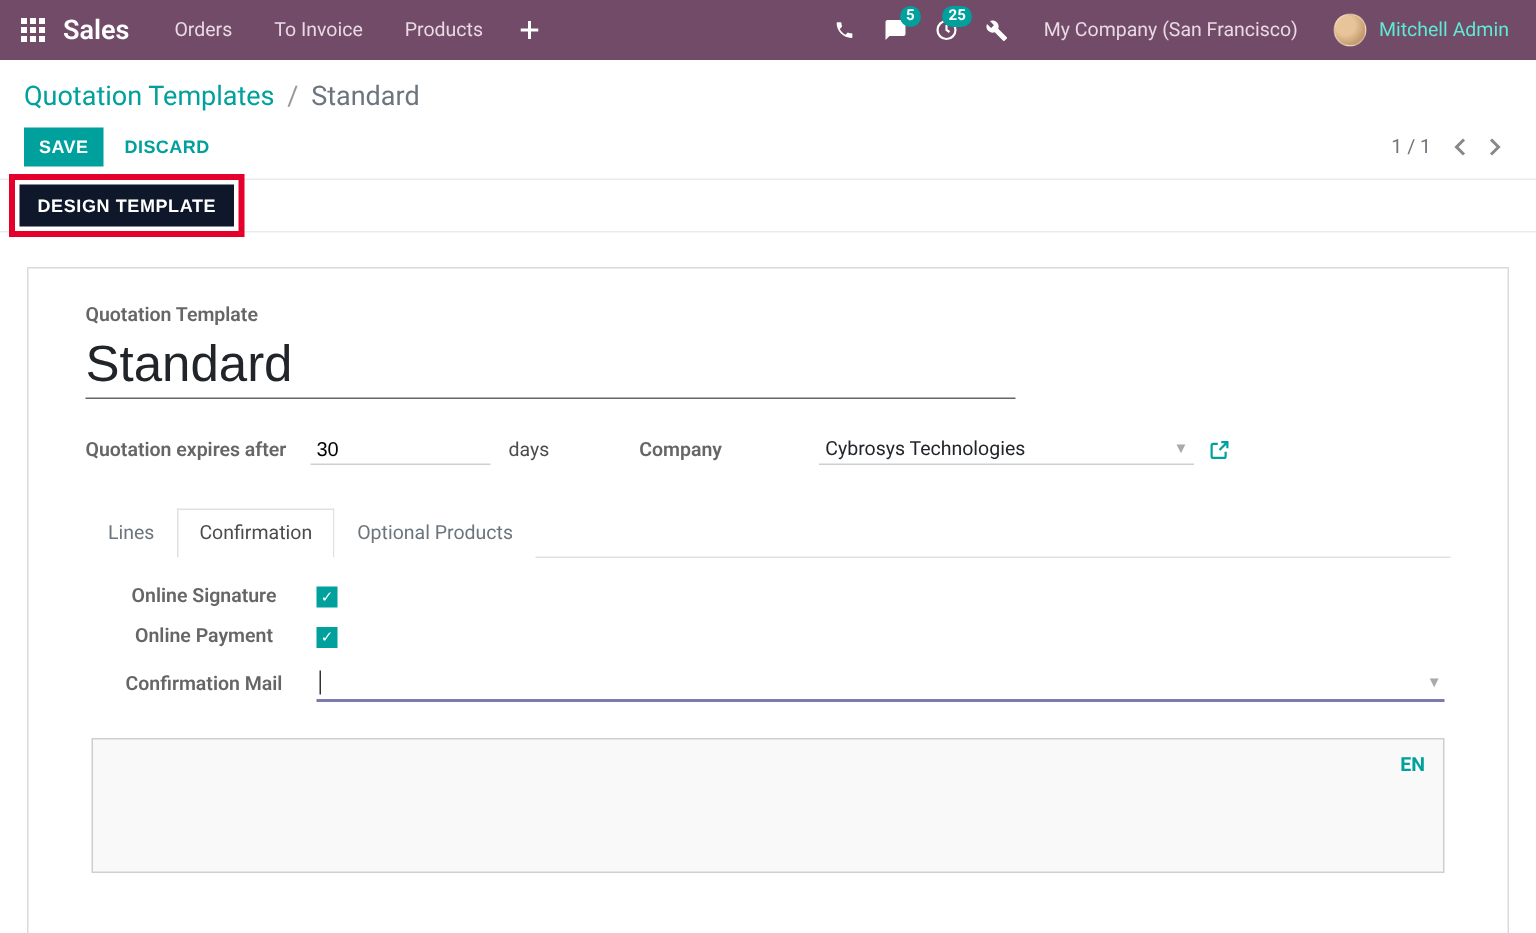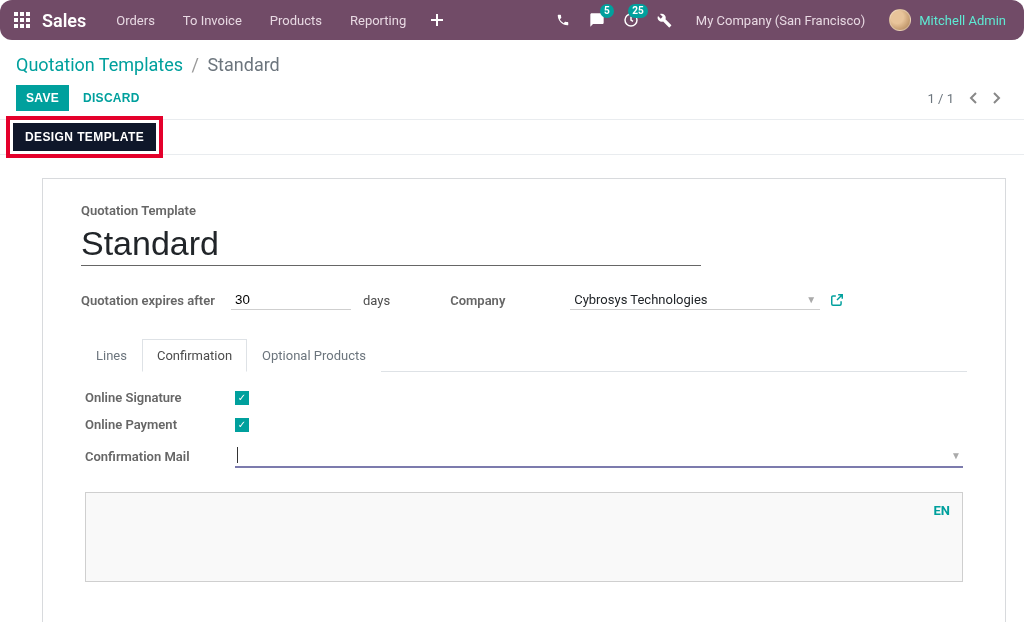--- a/index.html
+++ b/index.html
@@ -1,19 +1,19 @@
 <!DOCTYPE html>
 <html><head>
 <meta charset="utf-8">
 <style>
   * { box-sizing: border-box; margin: 0; padding: 0; }
   body { font-family: -apple-system, BlinkMacSystemFont, "Segoe UI", Roboto, "Helvetica Neue", Arial, sans-serif; font-size: 13px; color: #4c4c4c; background: #fff; width: 1024px; height: 622px; overflow: hidden; position: relative; }
   
   
-  .navbar { background: #714b67; color: #fff; height: 40px; display: flex; align-items: flex-start; padding: 0 8px; border-radius: 12px; }
+  .navbar { background: #714b67; color: #fff; height: 40px; display: flex; align-items: flex-start; padding: 0 8px; }
   .navbar-left { display: flex; align-items: center; height: 100%; }
   .apps-icon { width: 28px; height: 40px; display: flex; align-items: center; justify-content: center; cursor: pointer; }
   .apps-grid { display: grid; grid-template-columns: repeat(3, 4px); grid-template-rows: repeat(3, 4px); gap: 2px; }
   .apps-grid span { background: #fff; width: 4px; height: 4px; }
   .brand { font-size: 18px; font-weight: 600; color: #fff; padding: 0 16px 0 6px; }
   .nav-link { color: #e8d9e3; padding: 0 14px; height: 40px; display: flex; align-items: center; cursor: pointer; font-size: 13px; }
   .navbar-right { margin-left: auto; display: flex; align-items: center; height: 100%; }
   .nav-icon { width: 34px; height: 40px; display: flex; align-items: center; justify-content: center; color: #fff; cursor: pointer; position: relative; }
   .badge { position: absolute; top: 4px; right: 0px; background: #00a09d; color: #fff; font-size: 10px; font-weight: 700; border-radius: 8px; padding: 1px 4px; min-width: 14px; text-align: center; line-height: 12px; }
   .company-switch { padding: 0 14px; color: #e8d9e3; height: 40px; display: flex; align-items: center; cursor: pointer; }
@@ -33,40 +33,40 @@
   .pager { margin-left: auto; display: flex; align-items: center; color: #6c757d; gap: 8px; }
   .pager-arrows { display: flex; gap: 2px; }
   .pager-arrow { width: 22px; height: 22px; display: flex; align-items: center; justify-content: center; cursor: pointer; color: #6c757d; }
   
   
   .highlight-strip { border-top: 1px solid #e9ecef; border-bottom: 1px solid #e9ecef; position: relative; background: #fff; height: 36px; }
   .highlight-box { position: absolute; left: 6px; top: -4px; border: 4px solid #e4002b; padding: 3px; display: inline-block; }
   .btn-design { background: #0f172a; color: #fff; border: none; padding: 7px 12px; font-weight: 700; font-size: 12px; letter-spacing: 0.4px; cursor: pointer; }
   
   
-  .content-wrap { position: absolute; top: 166px; bottom: 0; left: 0; right: 0; overflow-y: scroll; padding: 12px 18px 0 18px; margin-left: 24px; }
+  .content-wrap { position: absolute; top: 166px; bottom: 0; left: 0; right: 0; overflow-y: scroll; padding: 12px 18px 0 18px; }
   .form-sheet { border: 1px solid #d8dadd; padding: 24px 38px; background: #fff; min-height: 460px; }
   .field-label { font-weight: 600; color: #666; font-size: 13px; margin-bottom: 4px; }
   .title-input { font-size: 34px; font-weight: 500; border: none; border-bottom: 1px solid #666; outline: none; width: 620px; color: #212529; padding: 2px 0 2px 0; background: transparent; }
   
   .row-fields { display: flex; margin-top: 24px; gap: 60px; }
   .col-field { display: flex; align-items: center; }
   .col-label { font-weight: 600; color: #666; width: 150px; }
   .num-input { border: none; border-bottom: 1px solid #cfcfcf; width: 120px; padding: 2px 4px; text-align: left; outline: none; background: transparent; }
   .days-suffix { color: #4c4c4c; padding-left: 12px; }
   .company-select { border: none; border-bottom: 1px solid #cfcfcf; width: 250px; padding: 2px 4px; outline: none; display: flex; justify-content: space-between; align-items: center; cursor: pointer; color: #212529; }
   .caret { color: #aaa; font-size: 10px; }
   .ext-link { color: #00a09d; margin-left: 10px; cursor: pointer; }
   
   
   .tabs { display: flex; border-bottom: 1px solid #dee2e6; margin-top: 28px; }
   .tab { padding: 8px 14px; border: 1px solid transparent; border-bottom: none; cursor: pointer; color: #6c757d; font-size: 13px; background: #fff; position: relative; top: 1px; }
   .tab.active { border-color: #dee2e6; border-bottom: 1px solid #fff; color: #4c4c4c; }
   
-  .tab-pane { padding: 18px 4px; }
+  .tab-pane { padding: 18px 4px; text-align: center; }
   .check-row { display: flex; align-items: center; margin-bottom: 12px; }
   .check-label { width: 150px; font-weight: 600; color: #666; }
   .cbox { width: 14px; height: 14px; background: #00a09d; display: inline-flex; align-items: center; justify-content: center; color: #fff; font-size: 10px; cursor: pointer; }
   .conf-mail-input { flex: 1; border: none; border-bottom: 2px solid #7c7bad; outline: none; padding: 3px 2px; display: flex; justify-content: space-between; align-items: center; cursor: text; }
   .conf-mail-input .cursor-bar { width: 1px; height: 16px; background: #333; }
   
   .terms-box { margin-top: 24px; border: 1px solid #cfcfcf; background: #f9f9f9; padding: 14px 16px; position: relative; min-height: 90px; color: #8f8f8f; font-size: 13px; }
   .lang-btn { position: absolute; top: 10px; right: 12px; color: #00a09d; font-weight: 700; font-size: 13px; cursor: pointer; }
   
   
@@ -91,21 +91,20 @@
           <span></span>
           <span></span>
           <span></span>
           <span></span>
         </div>
     </div>
     <div class="brand">Sales</div>
     <div class="nav-link">Orders</div>
     <div class="nav-link">To Invoice</div>
     <div class="nav-link">Products</div>
-    <div class="nav-link">Reporting</div>
     <div class="nav-icon">
       <svg width="12" height="12" viewBox="0 0 12 12">
           <path d="M6 0v12M0 6h12" stroke="#fff" stroke-width="2"></path>
         </svg>
     </div>
   </div>
   <div class="navbar-right">
     <div class="nav-icon">
       <svg width="14" height="14" viewBox="0 0 24 24" fill="#fff">
           <path d="M6.6 10.8c1.4 2.8 3.8 5.1 6.6 6.6l2.2-2.2c.3-.3.7-.4 1-.2 1.1.4 2.4.6 3.6.6.6 0 1 .4 1 1V20c0 .6-.4 1-1 1C10.6 21 3 13.4 3 4c0-.6.4-1 1-1h3.5c.6 0 1 .4 1 1 0 1.2.2 2.5.6 3.6.1.3 0 .8-.3 1l-2.2 2.2z"></path>

